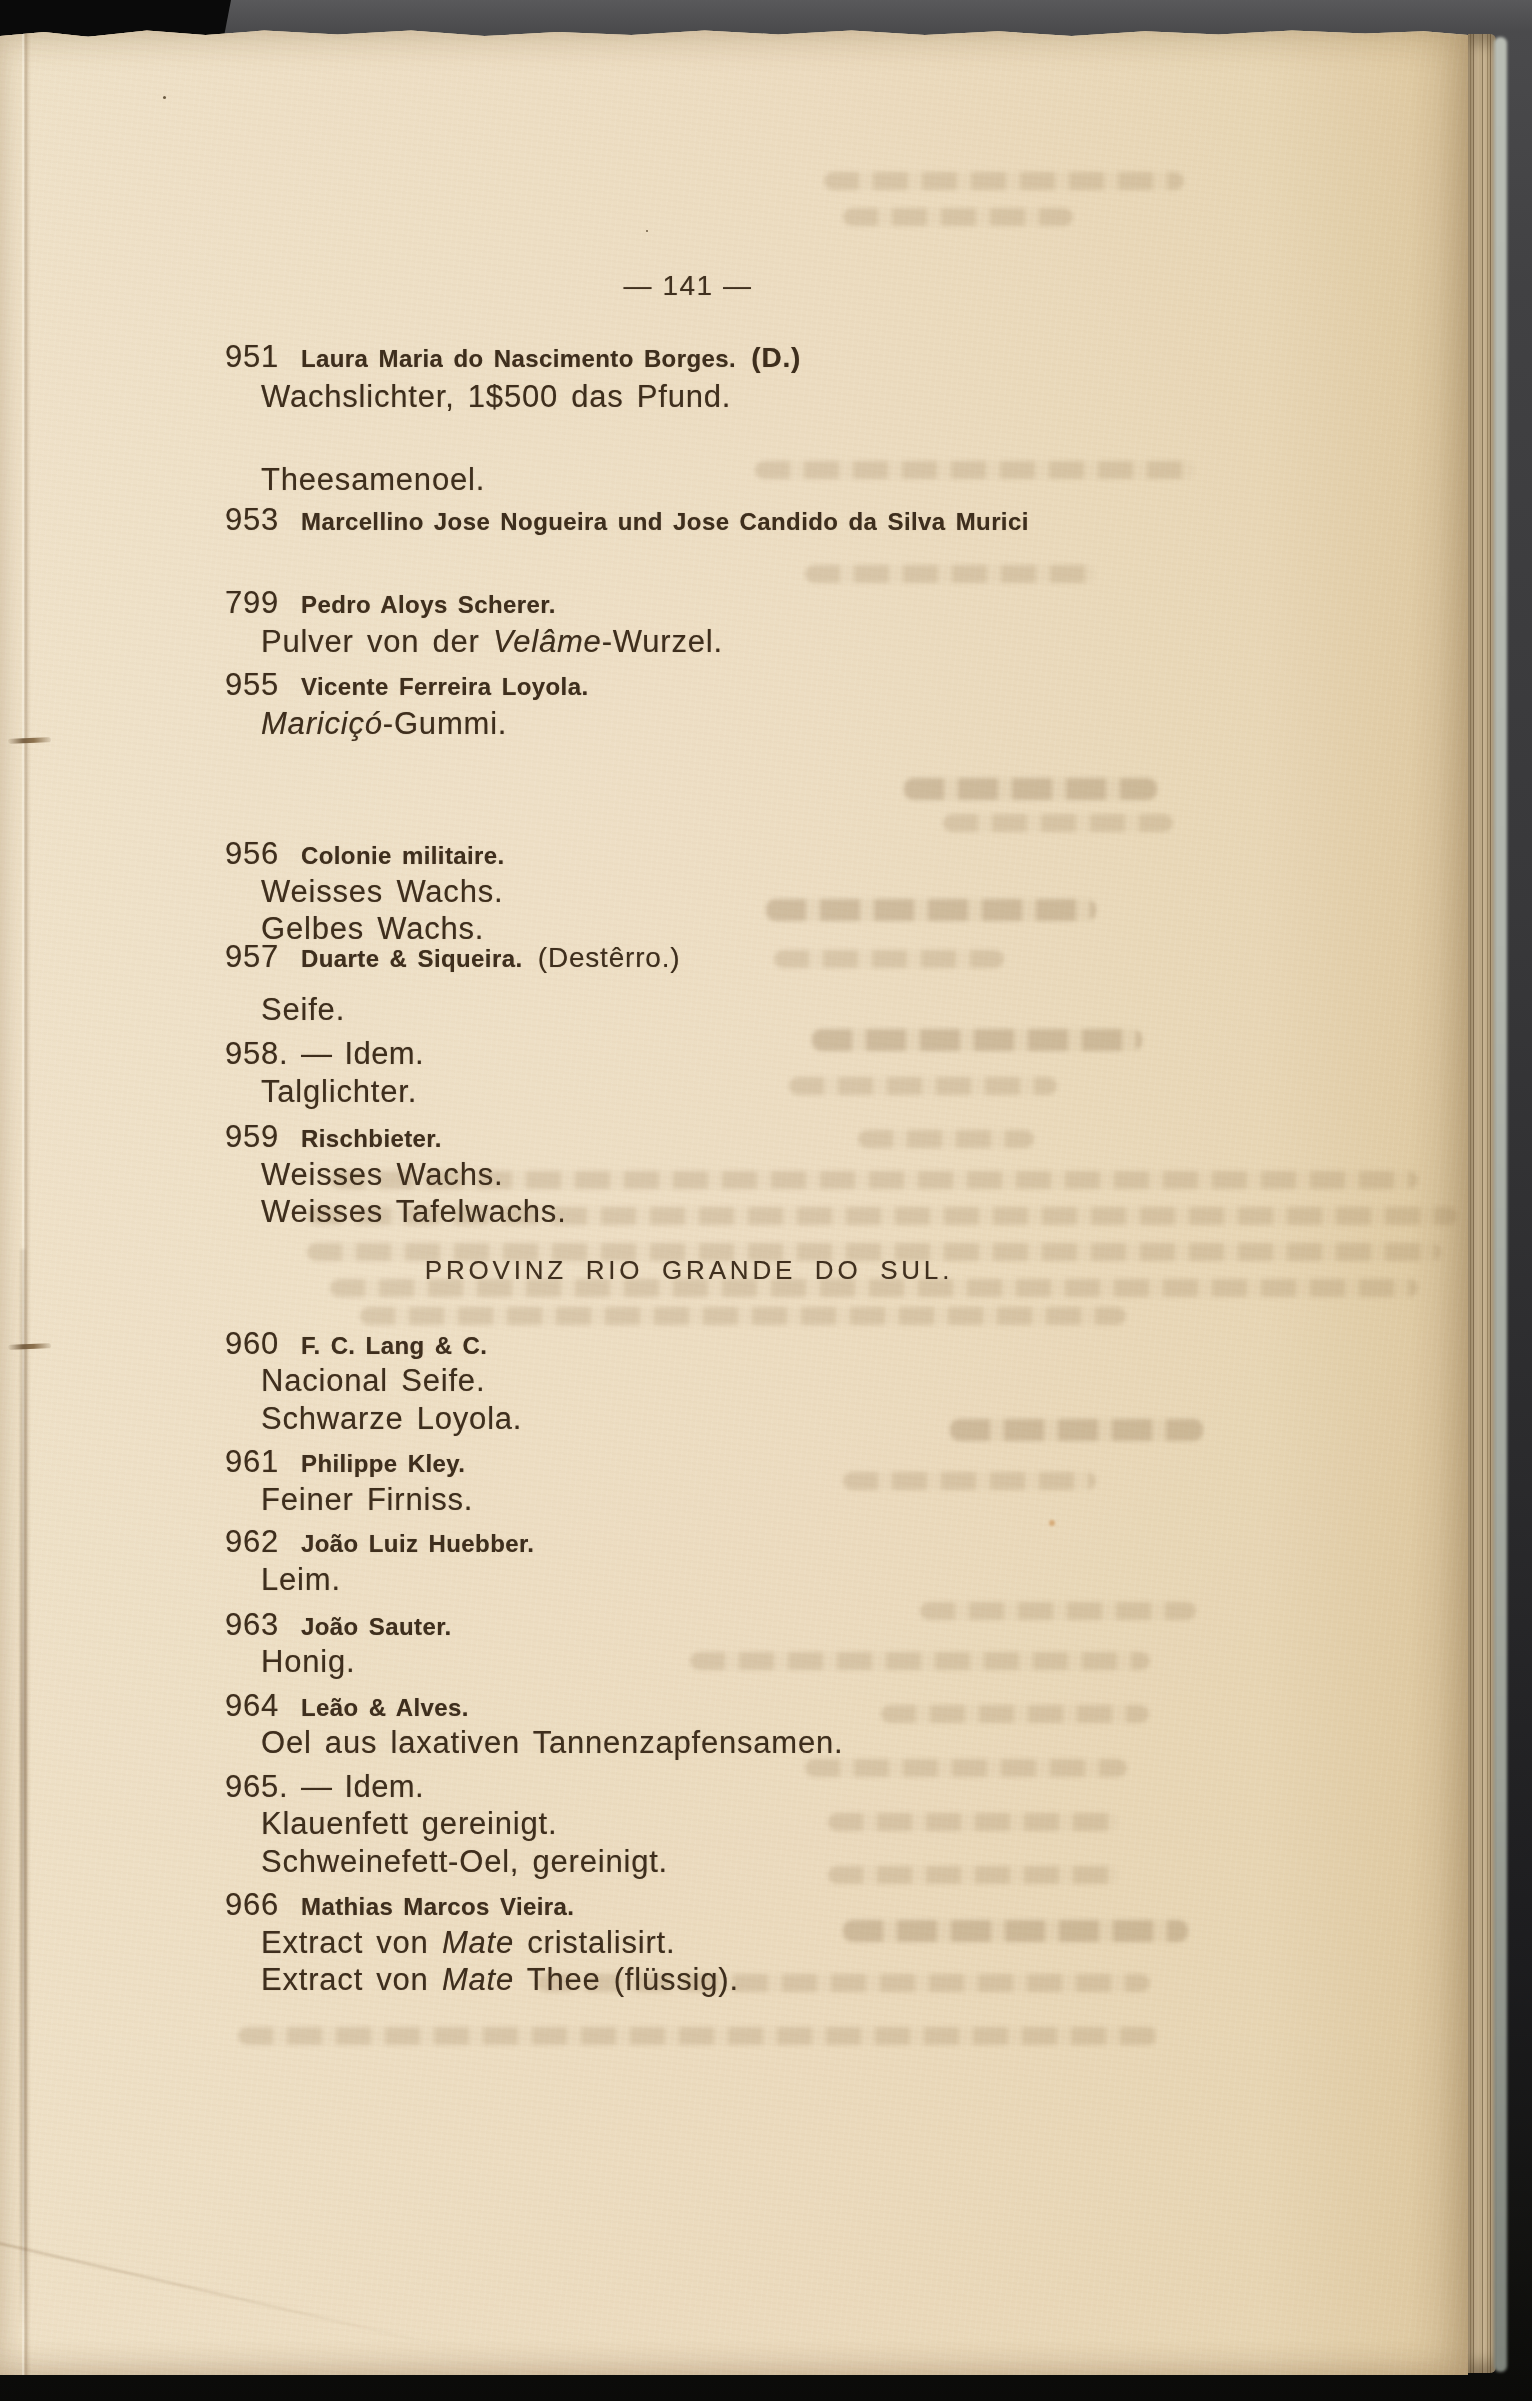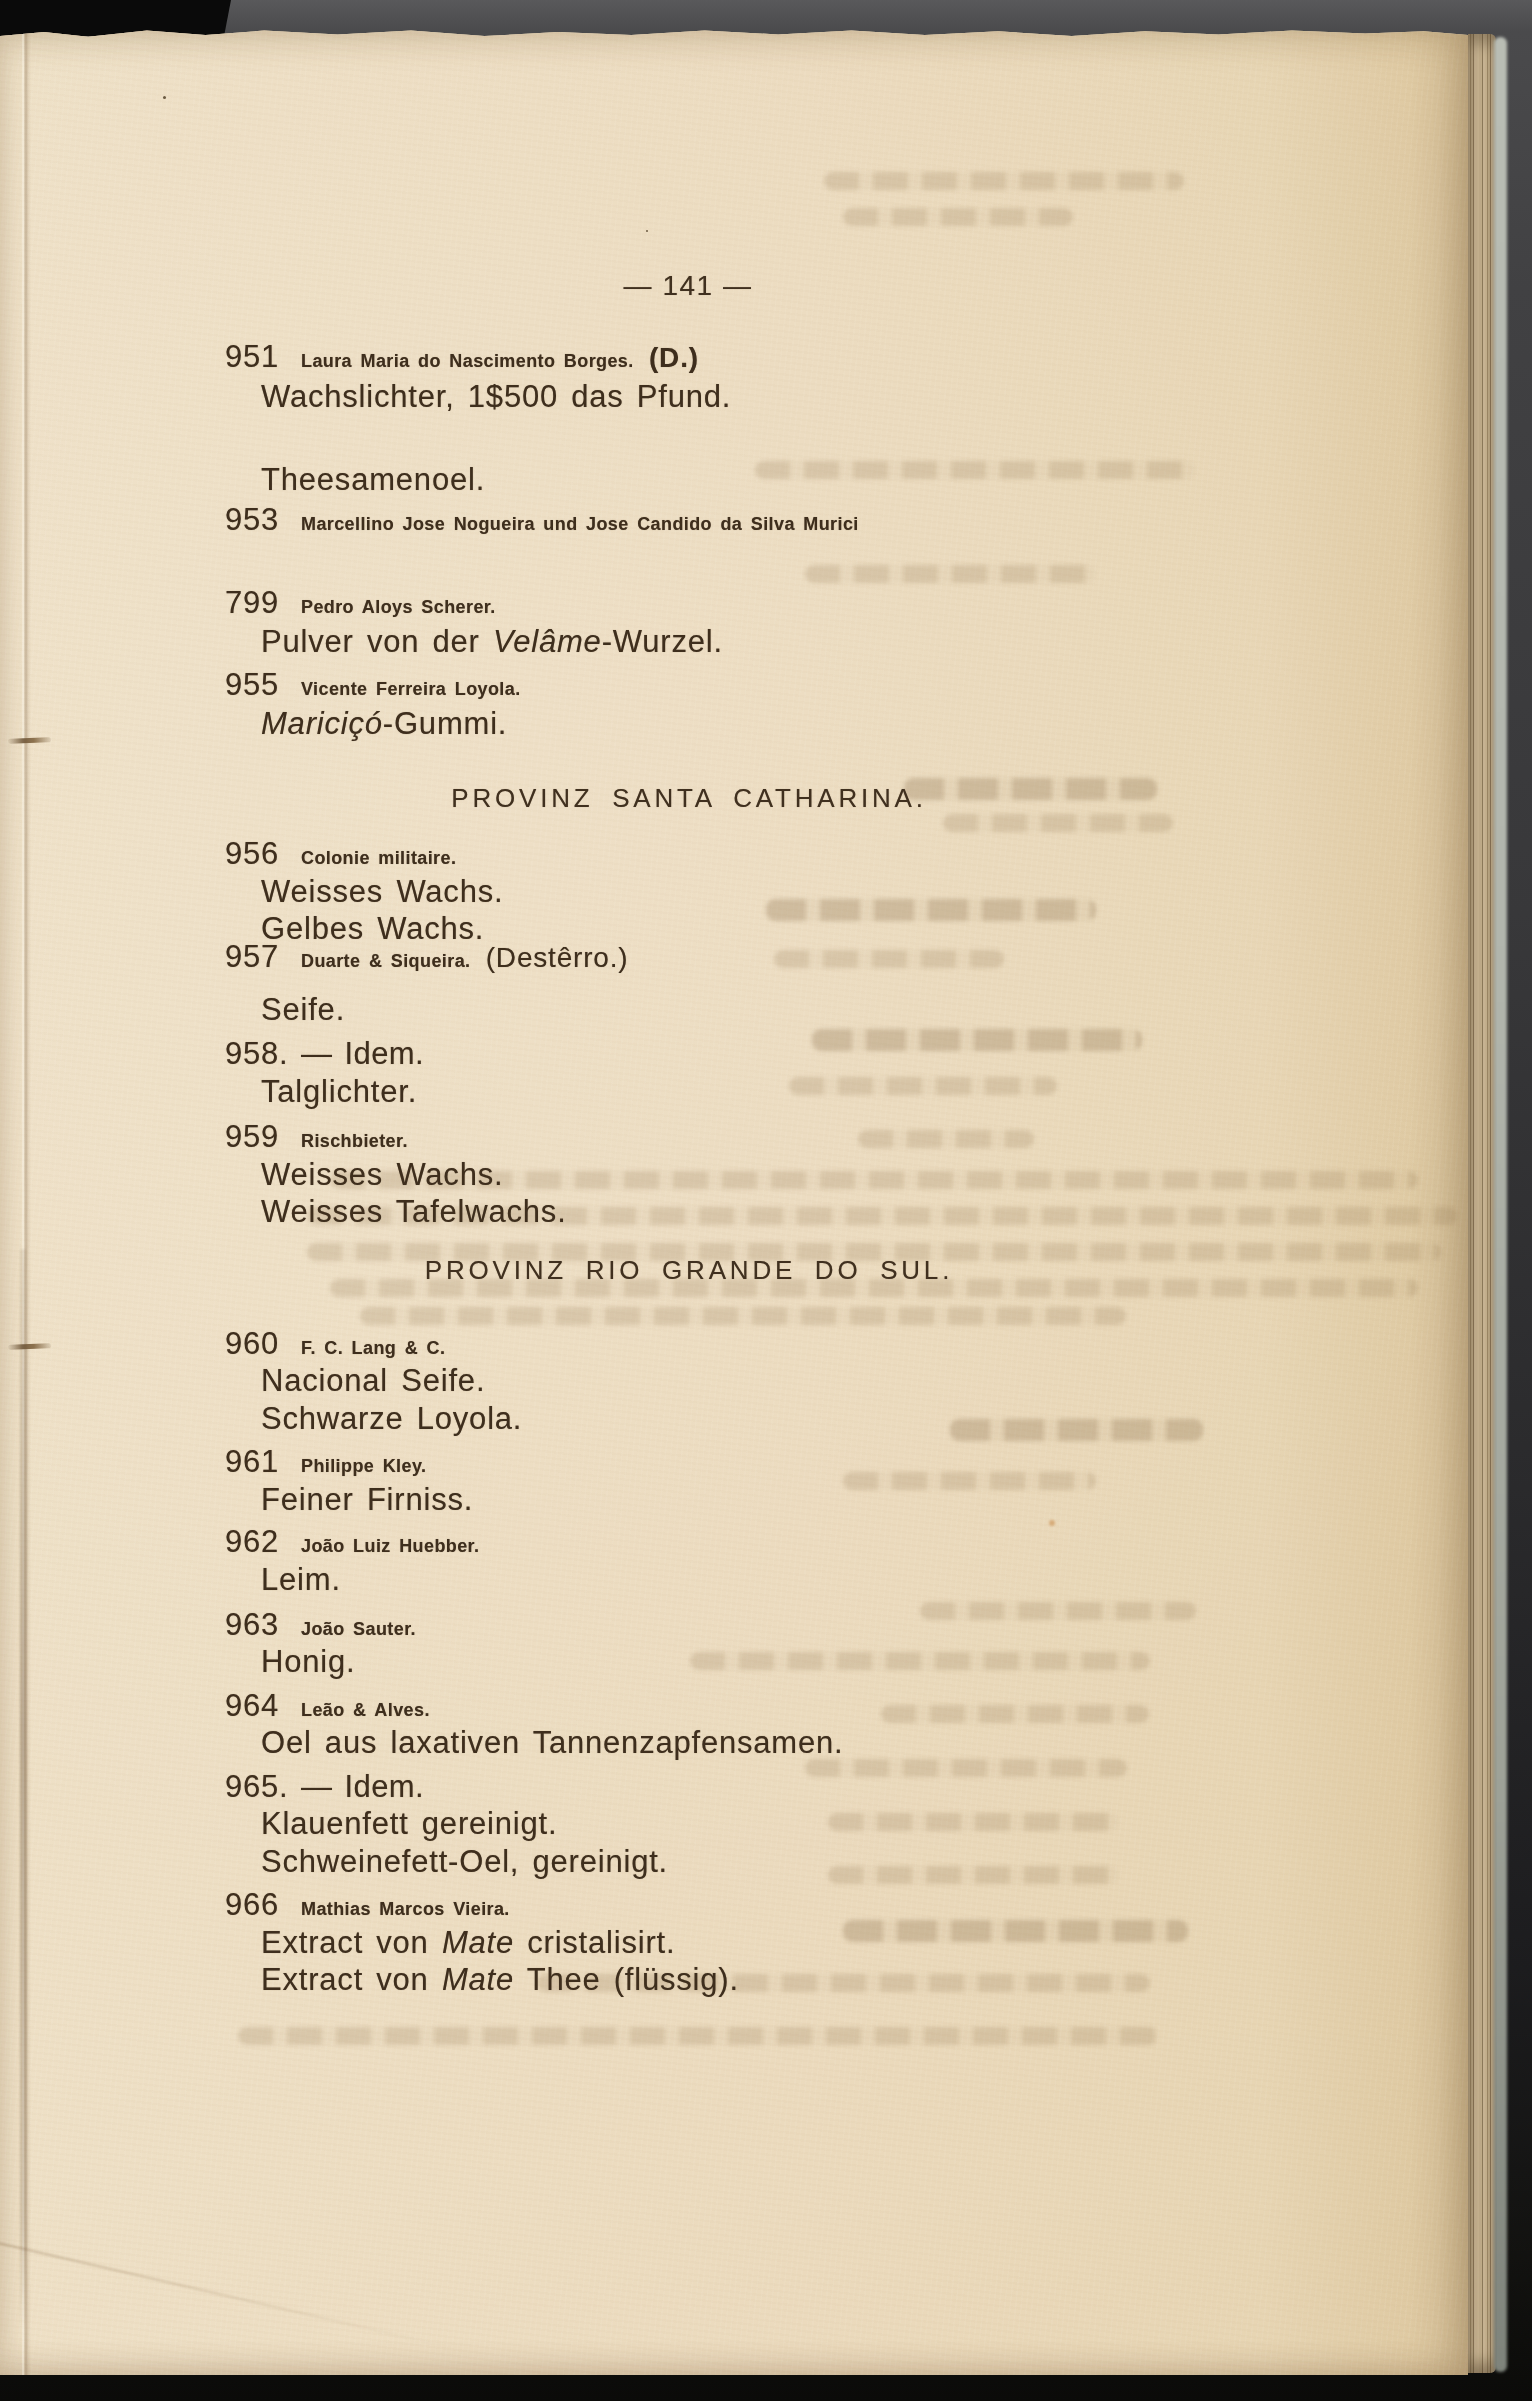--- a/index.html
+++ b/index.html
@@ -57,21 +57,21 @@
     background:linear-gradient(90deg,rgba(90,70,45,0.05),rgba(105,80,50,0.85) 35%,rgba(130,102,65,0.9) 60%,rgba(90,70,45,0.10));
     transform:rotate(-2deg);
   }
   .speck{position:absolute;border-radius:50%;background:#6b5a42;}
   .rust{position:absolute;width:6.1px;height:6.1px;border-radius:50%;background:#c07830;opacity:.45;filter:blur(0.8px);}
 
   
   .line{position:absolute;white-space:nowrap;color:#3e2e1d;text-shadow:0 0 0.8px rgba(62,45,25,0.45);}
   .numline{left:225px;font-size:31px;letter-spacing:0.8px;}
   .num{display:inline-block;min-width:76px;font-size:31px;}
-  .name{font-weight:bold;font-size:18px;letter-spacing:0.4px;word-spacing:3.1px;}
+  .name{font-weight:bold;font-size:24px;letter-spacing:0.4px;word-spacing:3.1px;}
   .name.reg{font-weight:normal;font-size:31px;}
   .sfx{margin-left:15.3px;font-size:28px;}
   .sfx.bold{font-weight:bold;}
   .body{left:261px;font-size:31px;letter-spacing:0.8px;word-spacing:3.8px;}
   .it{font-style:italic;}
   .heading{
     position:absolute;left:689px;transform:translateX(-50%);
     font-size:26px;letter-spacing:3.8px;word-spacing:7.7px;color:#40301f;
     text-shadow:0 0 0.8px rgba(62,45,25,0.4);white-space:nowrap;
   }
@@ -139,21 +139,20 @@
     <div class="line body" style="top:433px"><span>Theesamenoel.</span></div>
 
     <div class="line numline" style="top:473px"><span class="num">953</span><span class="name">Marcellino Jose Nogueira und Jose Candido da Silva Murici</span></div>
 
     <div class="line numline" style="top:556px"><span class="num">799</span><span class="name">Pedro Aloys Scherer.</span></div>
     <div class="line body" style="top:595px"><span>Pulver von der </span><span class="it">Velâme</span><span>-Wurzel.</span></div>
 
     <div class="line numline" style="top:638px"><span class="num">955</span><span class="name">Vicente Ferreira Loyola.</span></div>
     <div class="line body" style="top:677px"><span class="it">Mariciçó</span><span>-Gummi.</span></div>
 
-    <div class="heading" style="top:754px">PROVINZ SANTA CATHARINA.</div>
 
     <div class="line numline" style="top:807px"><span class="num">956</span><span class="name">Colonie militaire.</span></div>
     <div class="line body" style="top:845px"><span>Weisses Wachs.</span></div>
     <div class="line body" style="top:882px"><span>Gelbes Wachs.</span></div>
 
     <div class="line numline" style="top:910px"><span class="num">957</span><span class="name">Duarte &amp; Siqueira.</span><span class="sfx">(Destêrro.)</span></div>
     <div class="line body" style="top:963px"><span>Seife.</span></div>
 
     <div class="line numline" style="top:1007px"><span class="num">958.</span><span class="name reg">— Idem.</span></div>
     <div class="line body" style="top:1045px"><span>Talglichter.</span></div>

